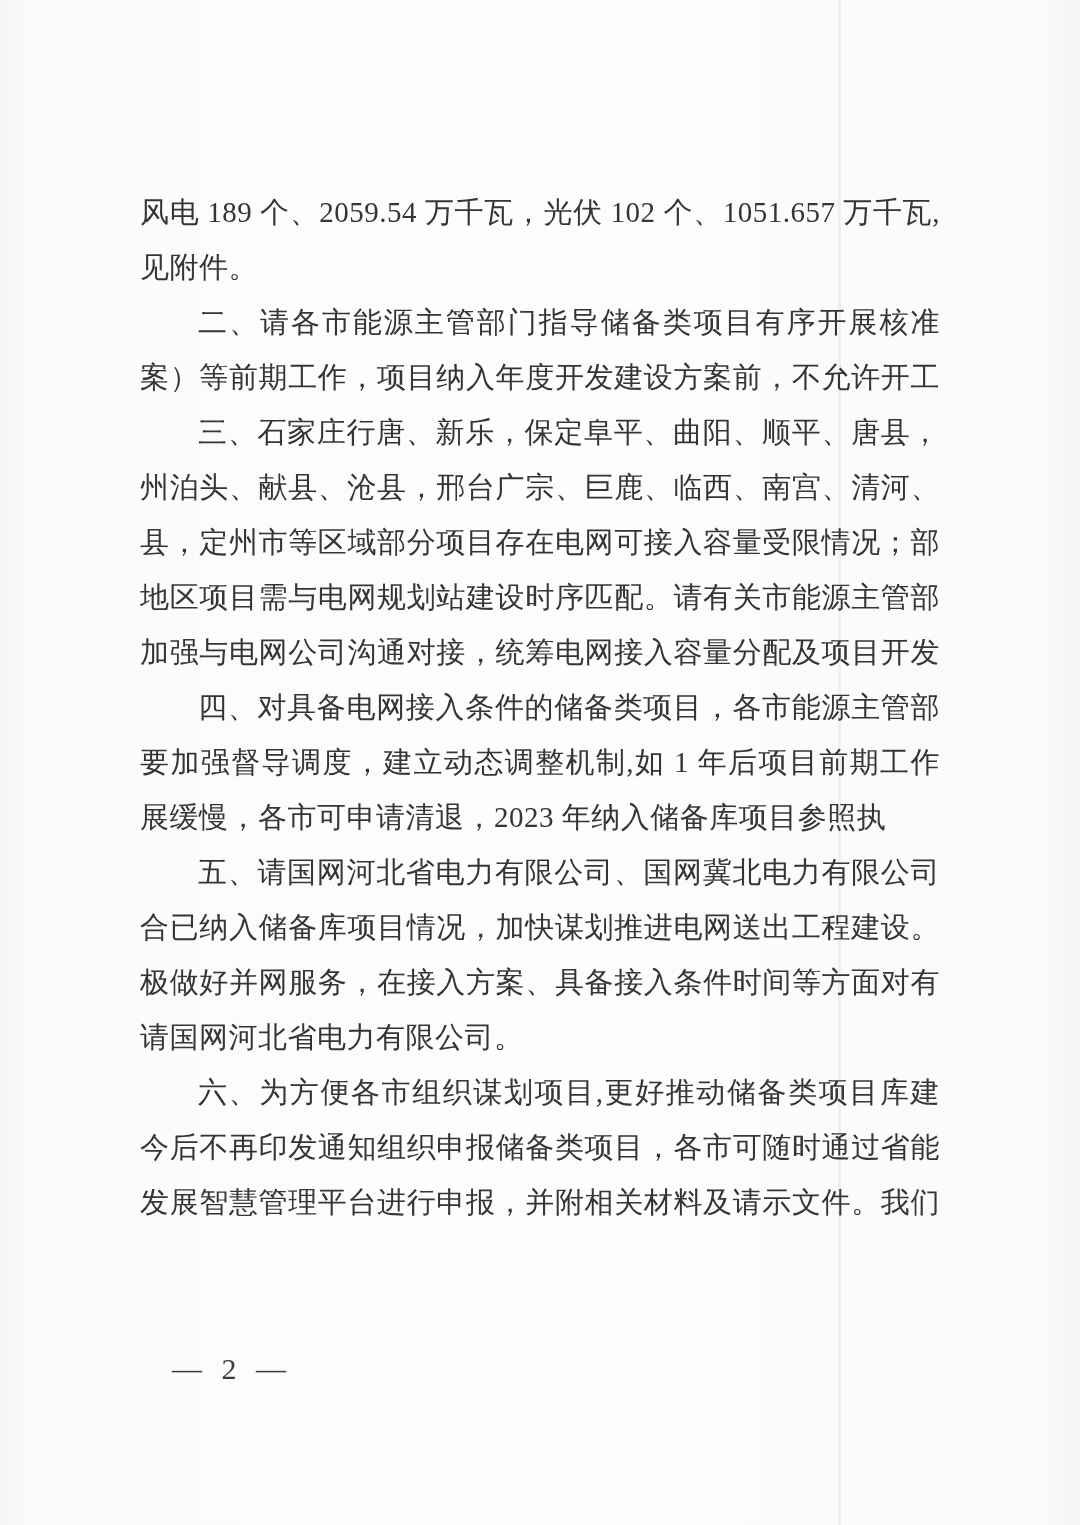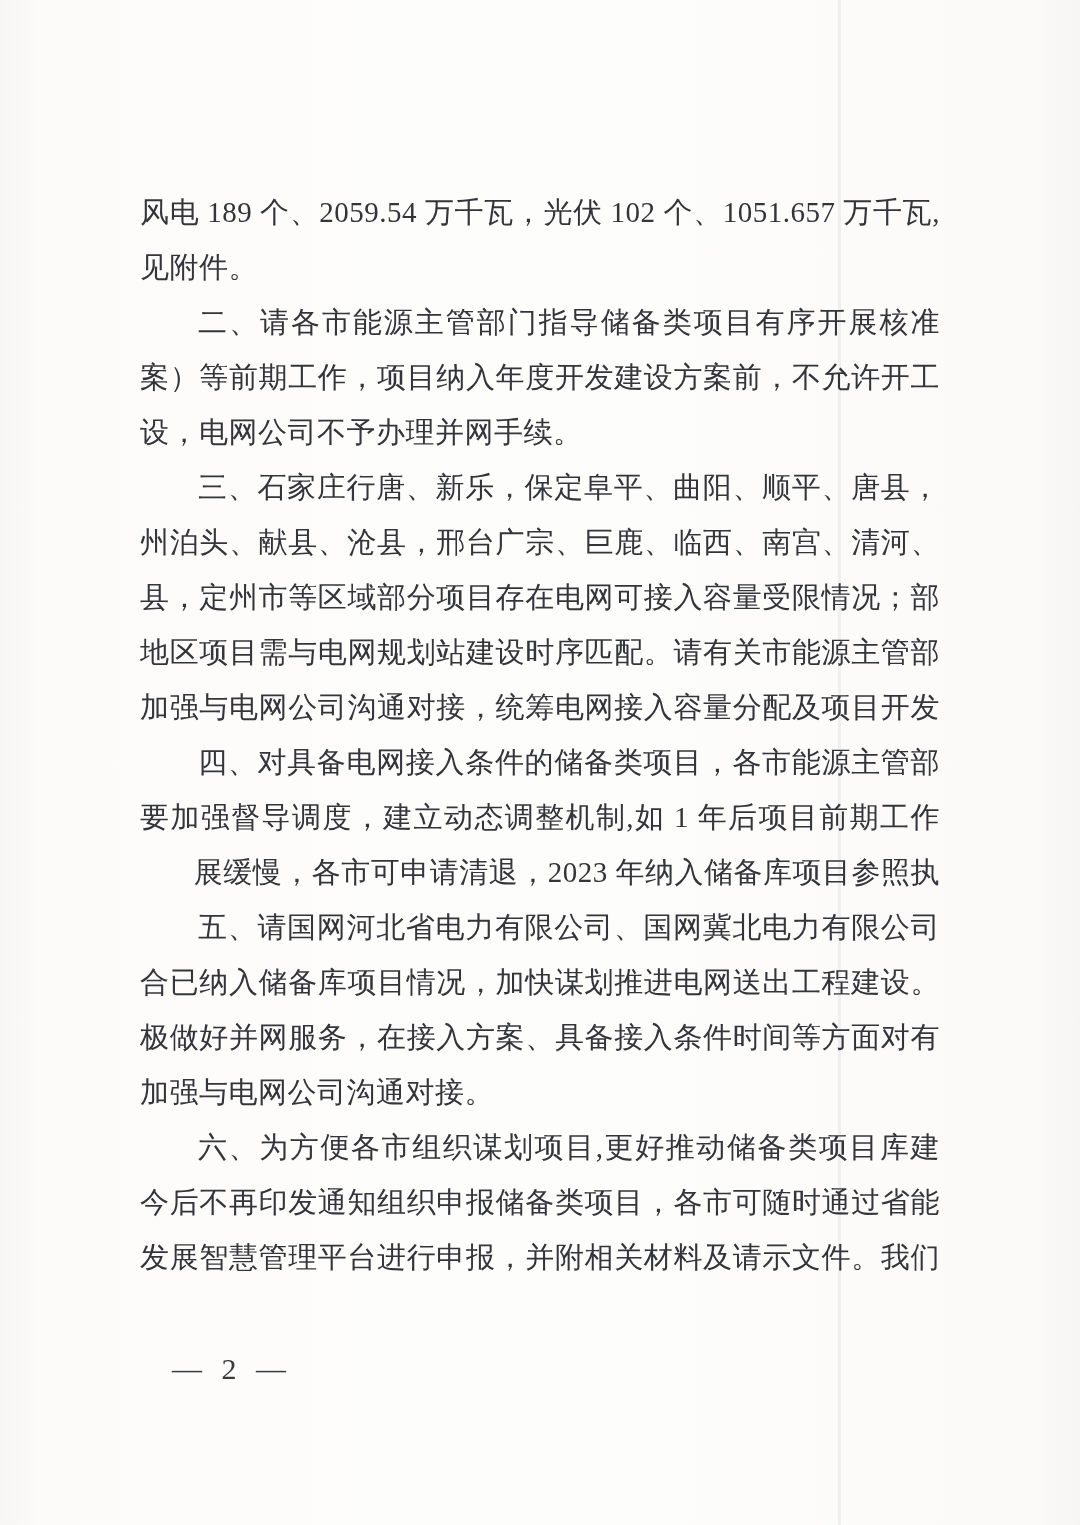--- a/index.html
+++ b/index.html
@@ -44,21 +44,21 @@
   .line {
     height: 55px;
     line-height: 55px;
     overflow: hidden;
     white-space: normal;
     text-align: justify;
     text-align-last: justify;
     letter-spacing: 0.5px;
   }
   .line.no-just {
-    text-align: right;
+    text-align: left;
     text-align-last: left;
   }
   .line.indent {
     text-indent: 58px;
   }
   .footer {
     position: absolute;
     left: 172px;
     top: 1352px;
     color: #3a3b40;
@@ -72,39 +72,38 @@
 <div class="paper">
   <div class="scan-band" style="left: 838px;"></div>
   <div class="text-block" id="doc-body">
       <div class="paragraph">
         <div class="line">风电 189 个、2059.54 万千瓦，光伏 102 个、1051.657 万千瓦,详</div>
         <div class="line no-just">见附件。</div>
       </div>
       <div class="paragraph">
         <div class="line indent">二、请各市能源主管部门指导储备类项目有序开展核准（备</div>
         <div class="line">案）等前期工作，项目纳入年度开发建设方案前，不允许开工建</div>
-        <div class="line no-just">设，电网公司不予办理并网手续。</div>
       </div>
       <div class="paragraph">
         <div class="line indent">三、石家庄行唐、新乐，保定阜平、曲阳、顺平、唐县，沧</div>
         <div class="line">州泊头、献县、沧县，邢台广宗、巨鹿、临西、南宫、清河、威</div>
         <div class="line">县，定州市等区域部分项目存在电网可接入容量受限情况；部分</div>
         <div class="line">地区项目需与电网规划站建设时序匹配。请有关市能源主管部门</div>
         <div class="line">加强与电网公司沟通对接，统筹电网接入容量分配及项目开发建</div>
       </div>
       <div class="paragraph">
         <div class="line indent">四、对具备电网接入条件的储备类项目，各市能源主管部门</div>
         <div class="line">要加强督导调度，建立动态调整机制,如 1 年后项目前期工作仍进</div>
         <div class="line no-just">展缓慢，各市可申请清退，2023 年纳入储备库项目参照执行。</div>
       </div>
       <div class="paragraph">
         <div class="line indent">五、请国网河北省电力有限公司、国网冀北电力有限公司结</div>
         <div class="line">合已纳入储备库项目情况，加快谋划推进电网送出工程建设。积</div>
         <div class="line">极做好并网服务，在接入方案、具备接入条件时间等方面对有关</div>
-        <div class="line no-just">加强与电网公司沟通对接。</div>
+        <div class="line no-just">请国网河北省电力有限公司。</div>
       </div>
       <div class="paragraph">
         <div class="line indent">六、为方便各市组织谋划项目,更好推动储备类项目库建设，</div>
         <div class="line">今后不再印发通知组织申报储备类项目，各市可随时通过省能源</div>
         <div class="line">发展智慧管理平台进行申报，并附相关材料及请示文件。我们将</div>
       </div>
     </div>
   <div class="footer">— 2 —</div>
 </div>
 

